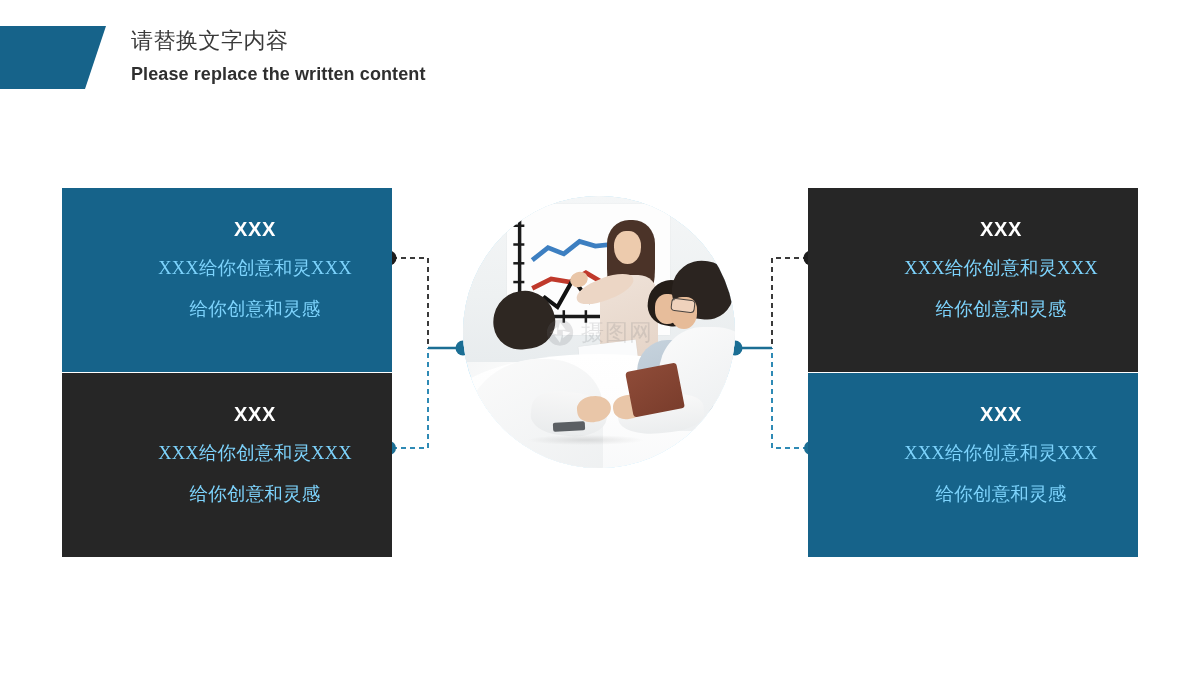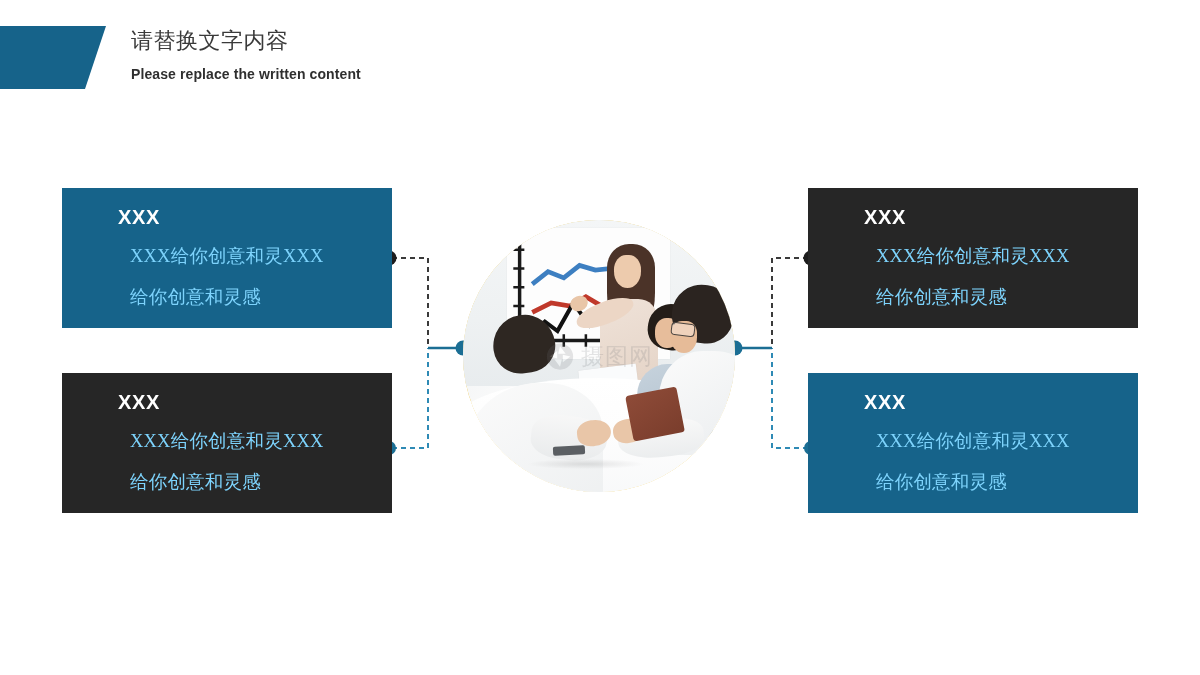--- a/index.html
+++ b/index.html
@@ -41,37 +41,38 @@
   }
   .header-title {
     font-size: 22px;
     line-height: 38px;
     color: #3a3a3a;
     font-weight: 400;
     letter-spacing: 0.5px;
     white-space: nowrap;
   }
   .header-subtitle {
-    font-size: 14px;
+    font-size: 18px;
     line-height: 22px;
     color: #2f2f2f;
     font-weight: bold;
     letter-spacing: 0.1px;
     margin-top: 3px;
     white-space: nowrap;
   }
 
   
   .card {
     position: absolute;
     width: 330px;
-    height: 140px;
+    height: 184px;
     box-sizing: border-box;
     padding-left: 56px;
-    padding-top: 16px;
+    padding-top: 28px;
+    text-align: center;
   }
   .card.blue  { background: #16638a; }
   .card.dark  { background: #262626; }
 
   .card-title {
     font-size: 20px;
     font-weight: bold;
     color: #ffffff;
     line-height: 26px;
     letter-spacing: 0.6px;
@@ -99,26 +100,26 @@
     top: 0;
     width: 1200px;
     height: 675px;
     pointer-events: none;
   }
 
   
   .photo-circle {
     position: absolute;
     left: 463px;
-    top: 220px;
+    top: 196px;
     width: 272px;
     height: 272px;
     border-radius: 50%;
     overflow: hidden;
-    background: #eab308;
+    background: #7dd3fc;
   }
   .photo-inner {
     position: absolute;
     inset: 0;
     background:
       radial-gradient(circle at 50% 92%, #ffffff 0%, #fbfbfb 38%, #f2f4f5 66%, #e9edee 100%);
   }
   
   .wall {
     position: absolute;

